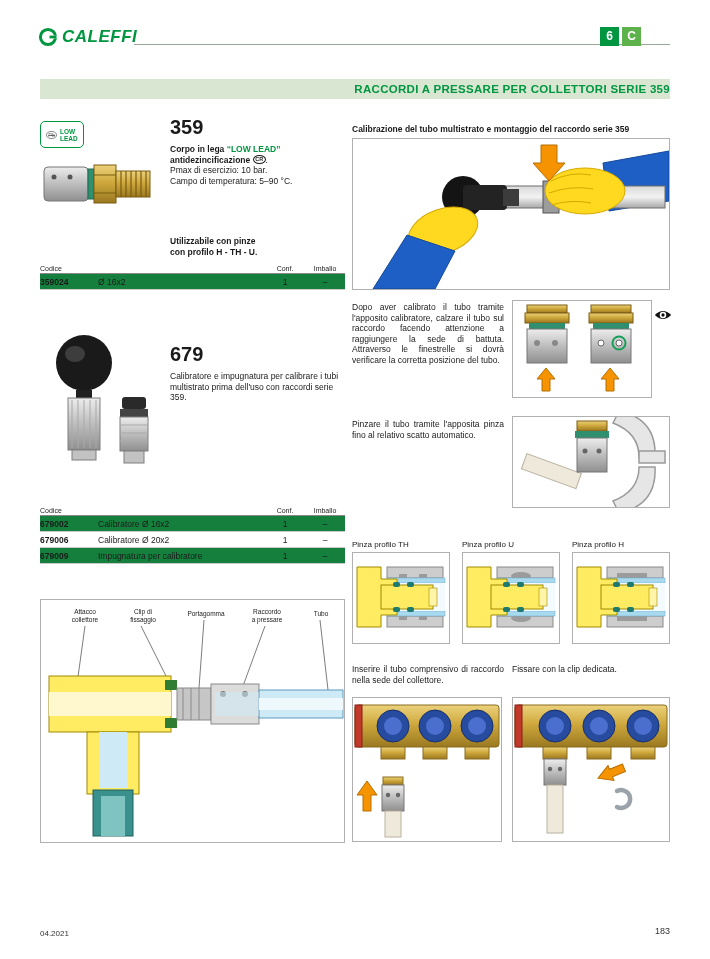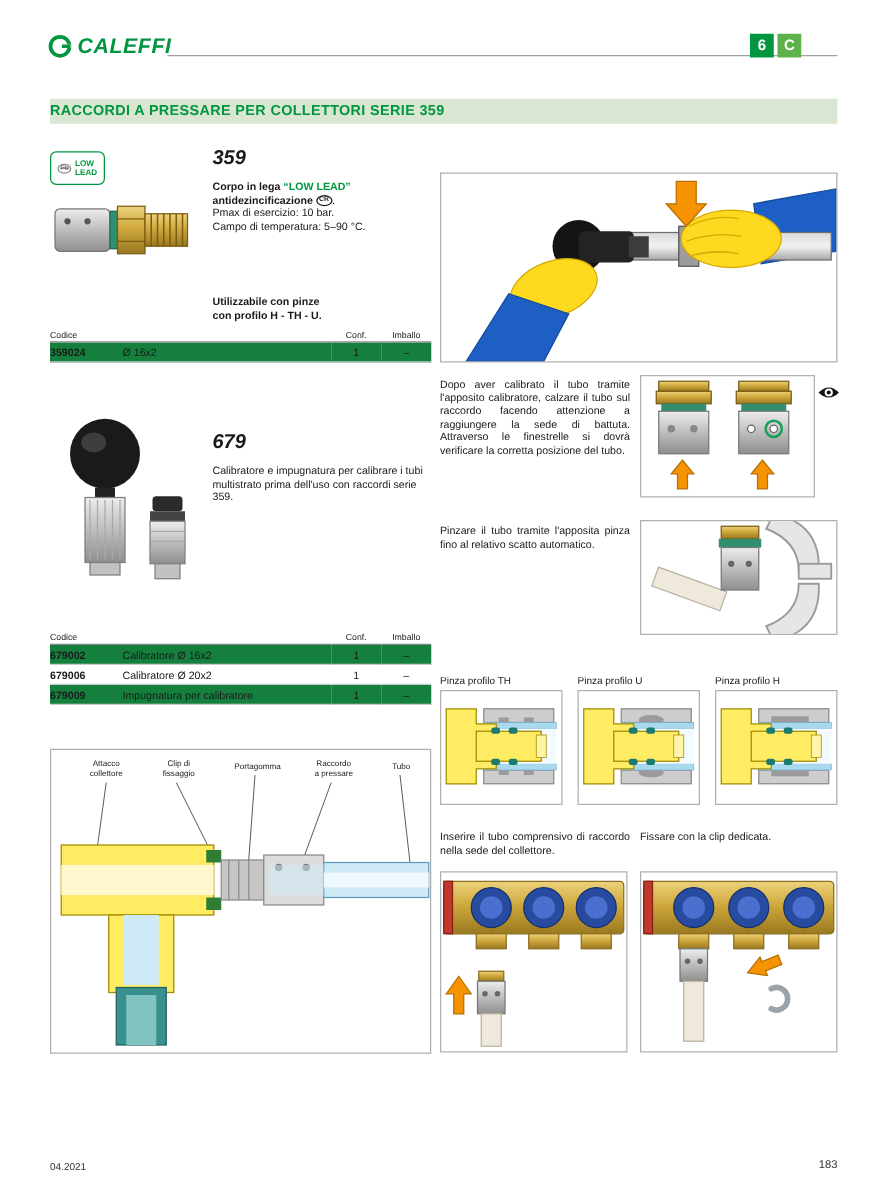--- a/index.html
+++ b/index.html
@@ -9,24 +9,24 @@
   .abs { position:absolute; }
 
   
   .logo { left:38px; top:27px; display:flex; align-items:flex-end; gap:4px; }
   .logo-text { color:#009640; font-weight:bold; font-style:italic; font-size:17px; letter-spacing:.5px; }
   .hdr-line { left:134px; top:44px; width:536px; border-top:1px solid #9aa69a; height:0; }
   .badge { width:19px; height:19px; top:27px; text-align:center; line-height:19px; font-weight:bold; font-size:12px; }
   .badge-6 { left:600px; background:#009640; color:#fff; }
   .badge-c { left:622px; background:#5eb24c; color:#fff; }
 
-  .banner { left:40px; top:79px; width:630px; height:20px; background:#d9e7d2; text-align:left; }
+  .banner { left:40px; top:79px; width:630px; height:20px; background:#d9e7d2; text-align:right; }
   .banner span { color:#009640; font-weight:bold; font-size:11.5px; line-height:20px; letter-spacing:.3px; }
 
-  .h-code { font-size:16px; font-weight:bold; line-height:22px;font-style:italic; }
+  .h-code { font-size:20px; font-weight:bold; line-height:22px; }
   .txt { font-size:8.5px; line-height:10.6px; }
   .just { text-align:justify; }
   .b { font-weight:bold; }
   .green { color:#009640; }
   .cr { display:inline-block; border:1px solid #1a1a1a; border-radius:50%; font-size:5.5px;
         line-height:7px; padding:0 1.5px; vertical-align:2px; font-weight:bold; }
 
   .lowlead { left:40px; top:121px; width:44px; height:27px; border:1.5px solid #009640; border-radius:5px;
              display:flex; align-items:center; justify-content:center; gap:3px; }
   .pb { border:1px solid #8a8a8a; border-radius:50%; font-size:5.5px; color:#666; padding:0 1px;
@@ -228,20 +228,21 @@
       <line x1="158" y1="88" x2="158" y2="120" stroke="#8a8a8a"></line>
       <rect x="170" y="84" width="48" height="40" fill="#dcdcdc" stroke="#8a8a8a"></rect>
       <circle cx="182" cy="94" r="3" fill="#777"></circle>
       <circle cx="204" cy="94" r="3" fill="#777"></circle>
       <rect x="218" y="90" width="84" height="28" fill="#cfeaf7" stroke="#5a9cc0"></rect>
       <rect x="218" y="98" width="84" height="12" fill="#eef8fd"></rect>
       <rect x="174" y="92" width="44" height="24" fill="#cfeaf7" opacity="0.55"></rect>
     </svg>
   </div>
 
+  <div class="abs txt b" style="left:352px; top:124px; width:318px;">Calibrazione del tubo multistrato e montaggio del raccordo serie 359</div>
 
   <div class="abs figure" style="left:352px; top:138px; width:318px; height:152px;">
     <svg width="316" height="150" viewBox="0 0 316 150">
       <polygon points="316,12 250,24 256,72 316,62" fill="#1d5fc4" stroke="#15499a"></polygon>
       <rect x="148" y="47" width="164" height="22" fill="url(#gTube)" stroke="#6f6f6f"></rect>
       <rect x="190" y="42" width="16" height="32" fill="#9c9c9c" stroke="#555"></rect>
       <ellipse cx="232" cy="52" rx="40" ry="23" fill="#ffd91f" stroke="#d4a900"></ellipse>
       <path d="M198,42 q20,-10 40,-6 M196,54 q22,-8 44,-4 M198,66 q20,-6 40,-2" stroke="#d4a900" fill="none"></path>
       <circle cx="110" cy="58" r="21" fill="#141414"></circle>
       <rect x="110" y="46" width="44" height="25" rx="4" fill="#232323"></rect>

